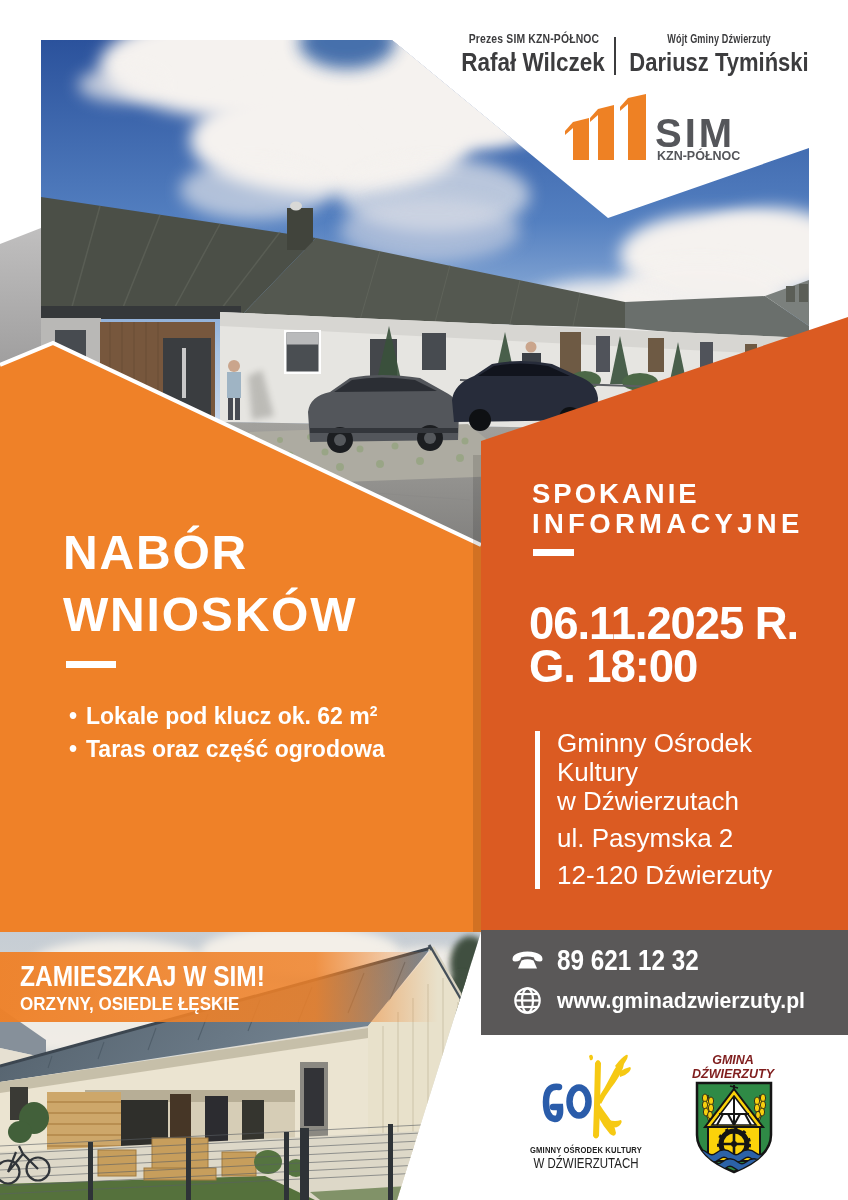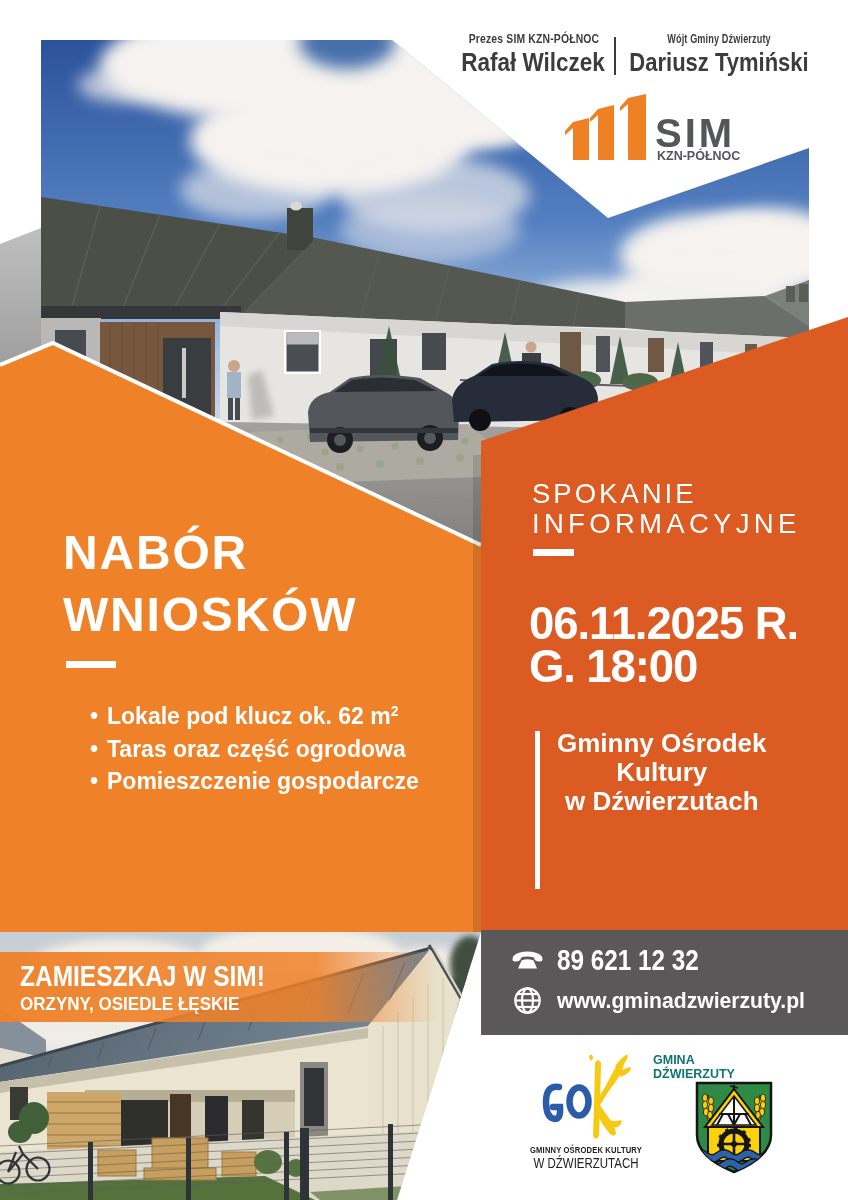--- a/index.html
+++ b/index.html
@@ -390,36 +390,36 @@
 
   <text x="90" y="57" font-family="Liberation Sans" font-size="40" font-weight="bold" fill="#55565a" letter-spacing="3">SIM</text>
 
   <text x="92" y="70" font-family="Liberation Sans" font-size="12.5" font-weight="bold" fill="#55565a">KZN-PÓŁNOC</text>
 </svg>
 
 <div class="abs" style="left:63px;top:522px;color:#fff;font-weight:bold;font-size:48px;line-height:62px;letter-spacing:1.8px;">NABÓR<br>WNIOSKÓW</div>
 
 <div class="abs" style="left:66px;top:661px;width:50px;height:7px;background:#fff;"></div>
 
-<div class="abs" style="left:64px;top:695px;width:420px;color:#fff;font-size:23px;font-weight:bold;line-height:32.5px;margin-left:21px;">
+<div class="abs" style="left:64px;top:695px;width:420px;color:#fff;font-size:23px;font-weight:bold;line-height:32.5px;">
   <div><span style="display:inline-block;width:22px;text-indent:5px;">•</span>Lokale pod klucz ok. 62 m<span style="font-size:14px;vertical-align:8px;">2</span></div>
   <div><span style="display:inline-block;width:22px;text-indent:5px;">•</span>Taras oraz część ogrodowa</div>
-  <div><span style="display:inline-block;width:22px;text-indent:5px;">•</span>Pomieszczenie gospodarcze</div>
 </div>
 
-<div class="abs" style="left:532px;top:479px;color:#fff;font-weight:normal;font-size:27.5px;line-height:30px;letter-spacing:3px;">SPOKANIE<br><span style="letter-spacing:4.3px;text-align:right;">INFORMACYJNE</span></div>
+<div class="abs" style="left:532px;top:479px;color:#fff;font-weight:bold;font-size:27.5px;line-height:30px;letter-spacing:3px;">SPOKANIE<br><span style="letter-spacing:4.3px;text-align:right;">INFORMACYJNE</span></div>
 
 <div class="abs" style="left:533px;top:549px;width:41px;height:7px;background:#fff;"></div>
 
 <div class="abs" style="left:529px;top:602px;color:#fff;font-weight:bold;font-size:45.5px;line-height:43px;letter-spacing:-1.1px;">06.11.2025 R.<br>G. 18:00</div>
 
 <div class="abs" style="left:535px;top:731px;width:5px;height:158px;background:#fff;"></div>
 
 <div class="abs" style="left:557px;top:729px;color:#fff;font-size:26px;line-height:29px;">
-  <div style="font-weight:bold;text-align:center;">Gminny Ośrodek<br>Kultury<br>w Dźwierzutach</div>
+  <div style="font-weight:normal;">Gminny Ośrodek<br>Kultury<br>w Dźwierzutach</div>
+  <div style="margin-top:4px;line-height:36.5px;">ul. Pasymska 2<br>12-120 Dźwierzuty</div>
 </div>
 
 <svg class="abs" style="left:512px;top:950px" width="31" height="20" viewBox="0 0 31 20">
   <g fill="#fff">
     <path d="M0.5,9 Q0.5,6.5 2.5,5 Q7,1.5 15.5,1.5 Q24,1.5 28.5,5 Q30.5,6.5 30.5,9 Q30.5,11.5 28,11.5 Q25,11.5 23.5,10.5 Q22,9.5 22,7.5 Q19,6.5 15.5,6.5 Q12,6.5 9,7.5 Q9,9.5 7.5,10.5 Q6,11.5 3,11.5 Q0.5,11.5 0.5,9 Z"></path>
     <path d="M9.5,10.5 Q15.5,8 21.5,10.5 L25,18.5 L6,18.5 Z"></path>
   </g>
 </svg>
 
 <div class="abs" style="left:557px;top:943px;color:#fff;font-weight:bold;font-size:30px;transform:scaleX(0.81);transform-origin:left;">89 621 12 32</div>
@@ -454,21 +454,21 @@
       <path d="M84,22 Q90,18 95,17 Q97,18 94,22 Q90,26 85,27 Z"></path>
       <path d="M74,70 Q80,72 86,70 Q88,72 84,76 Q79,79 75,76 Z"></path>
       <path d="M54,6 Q57,3 58,7 Q58,11 55,10 Z"></path>
     </g>
   </g>
 </svg>
 
 <div class="abs" style="left:466px;top:1144px;width:240px;text-align:center;color:#222;font-weight:bold;font-size:9.5px;letter-spacing:0.2px;transform:scaleX(0.8);">GMINNY OŚRODEK KULTURY</div>
 <div class="abs" style="left:466px;top:1155px;width:240px;text-align:center;color:#222;font-size:14px;transform:scaleX(0.82);">W DŹWIERZUTACH</div>
 
-<div class="abs" style="left:653px;top:1054px;width:160px;text-align:left;color:#0f766e;font-weight:bold;font-size:12.5px;line-height:13.5px;">GMINA<br>DŹWIERZUTY</div>
+<div class="abs" style="left:653px;top:1054px;width:160px;text-align:center;color:#7f1d1d;font-weight:bold;font-size:12.5px;line-height:13.5px;font-style:italic;">GMINA<br>DŹWIERZUTY</div>
 
 <svg class="abs" style="left:694px;top:1080px" width="80" height="95" viewBox="0 0 80 95">
   <defs>
     <clipPath id="shieldclip">
         <path d="M3,3 L77,3 L77,55 Q77,77 40,92 Q3,77 3,55 Z"></path>
       </clipPath>
   </defs>
   <g id="crest">
 
     <path d="M3,3 L77,3 L77,55 Q77,77 40,92 Q3,77 3,55 Z" fill="#2f8a46" stroke="#151515" stroke-width="2.5"></path>

